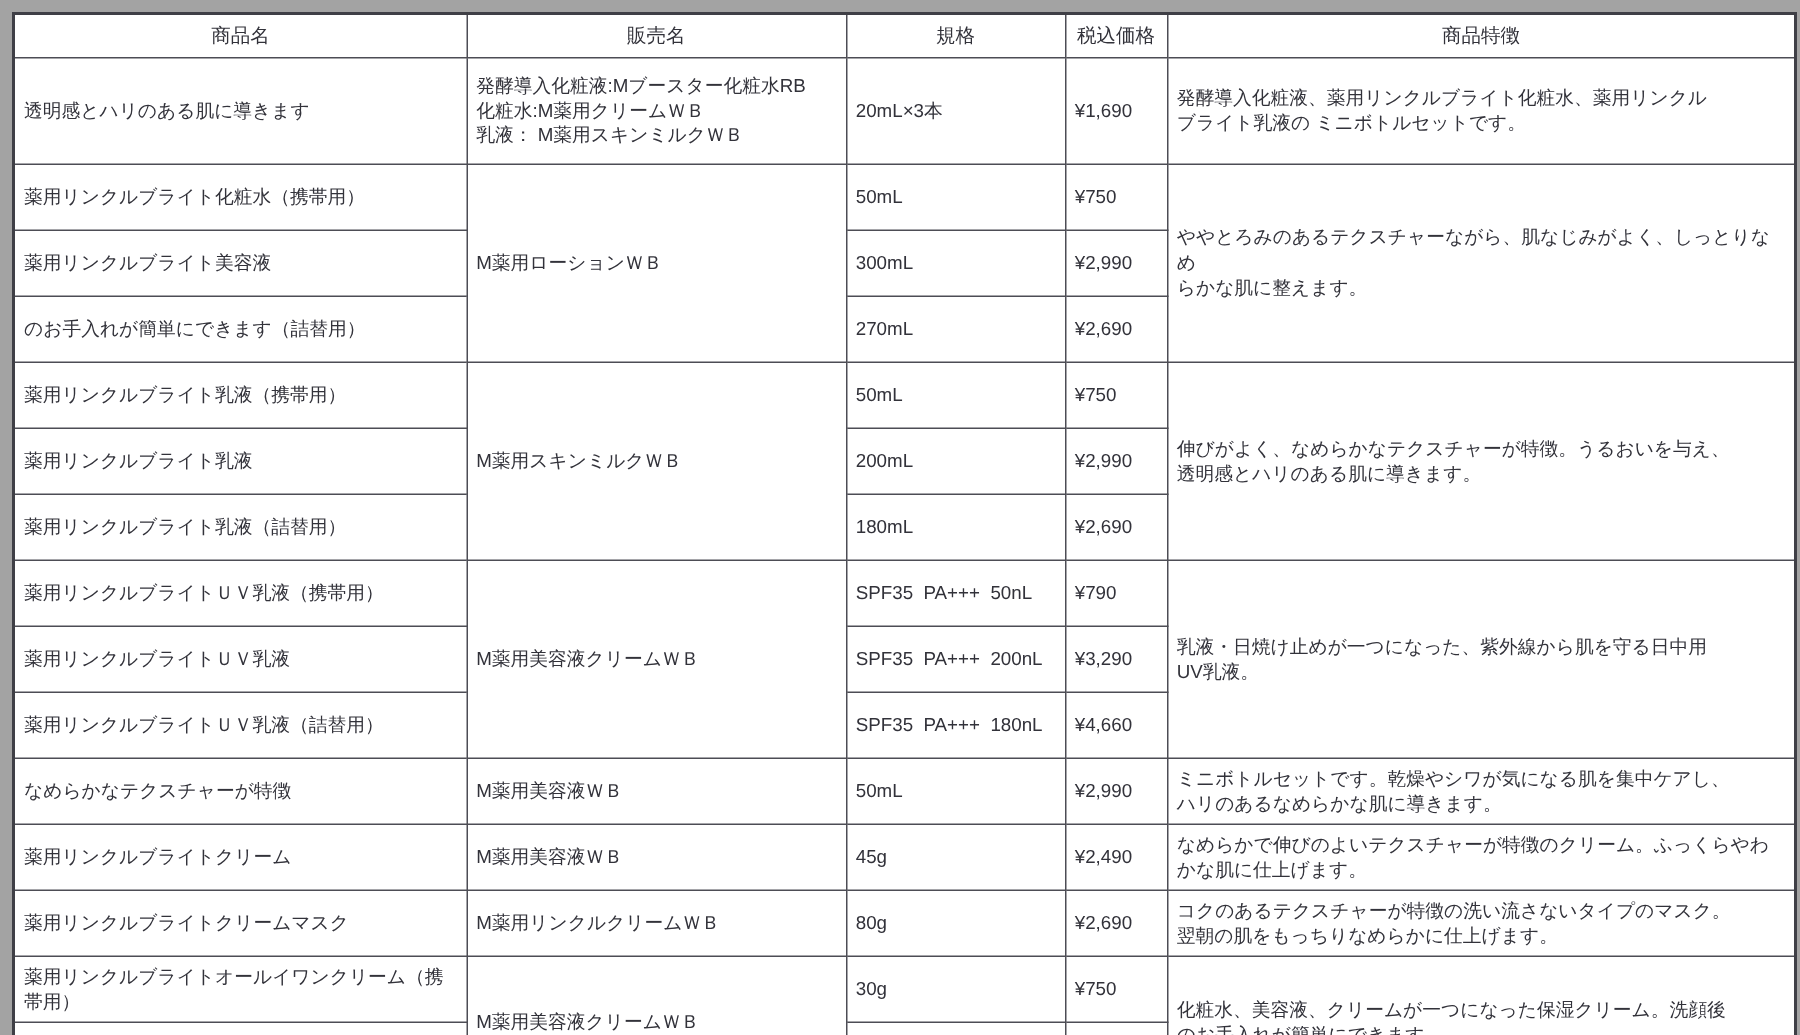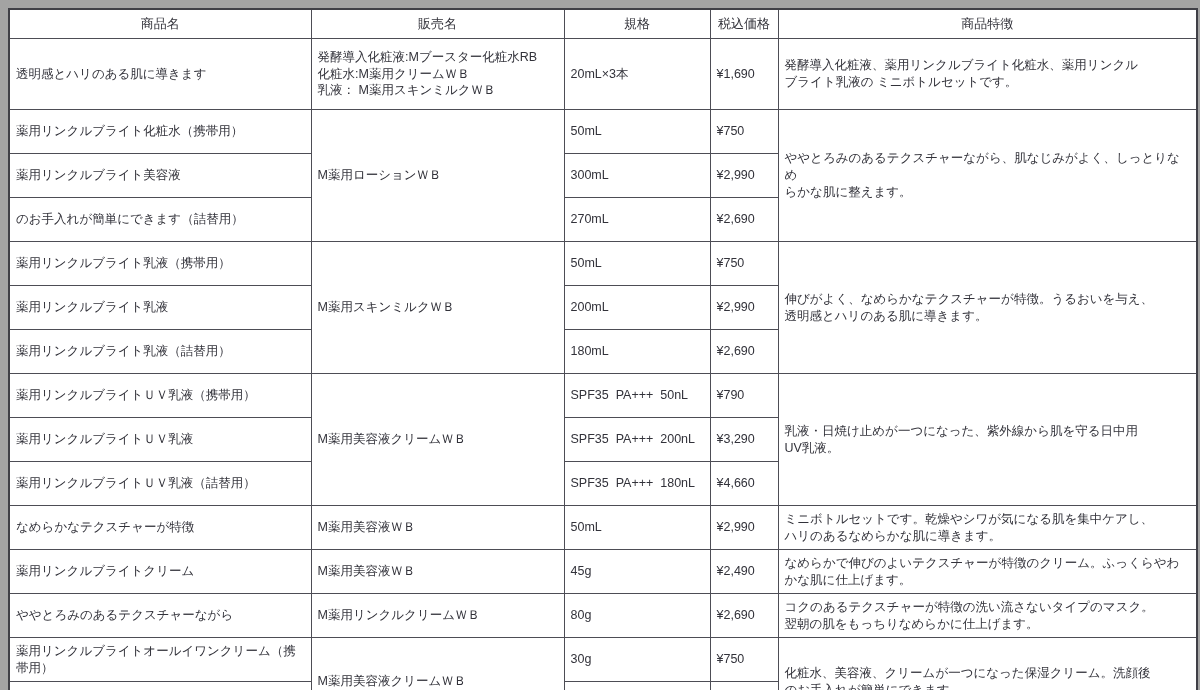--- a/index.html
+++ b/index.html
@@ -147,21 +147,21 @@
           <td class="c0">薬用リンクルブライトクリーム</td>
           <td class="c1">M薬用美容液ＷＢ</td>
           <td class="c2">45g</td>
           <td class="c3">¥2,490</td>
           <td class="c4">
             <span class="ln">なめらかで伸びのよいテクスチャーが特徴のクリーム。ふっくらやわ</span>
             <span class="ln">かな肌に仕上げます。</span>
           </td>
         </tr>
         <tr class="body-row">
-          <td class="c0">ややとろみのあるテクスチャーながら</td>
+          <td class="c0">薬用リンクルブライトクリームマスク</td>
           <td class="c1">M薬用リンクルクリームＷＢ</td>
           <td class="c2">80g</td>
           <td class="c3">¥2,690</td>
           <td class="c4">
             <span class="ln">コクのあるテクスチャーが特徴の洗い流さないタイプのマスク。</span>
             <span class="ln">翌朝の肌をもっちりなめらかに仕上げます。</span>
           </td>
         </tr>
         <tr class="body-row">
           <td class="c0">薬用リンクルブライトオールイワンクリーム（携帯用）</td>

